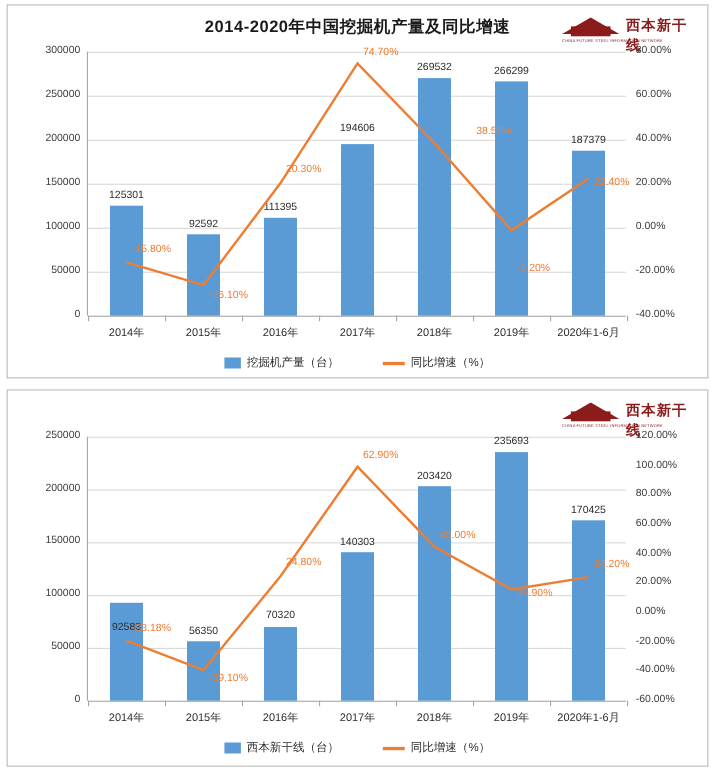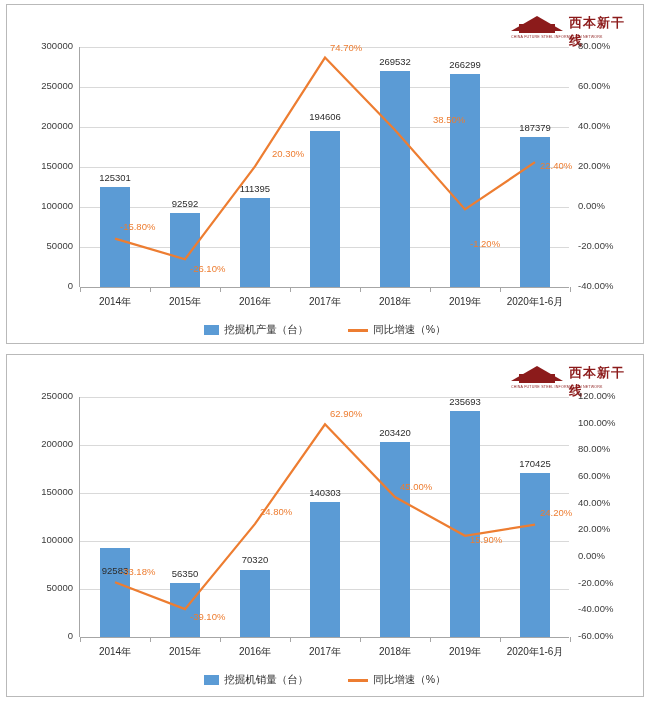--- a/index.html
+++ b/index.html
@@ -132,20 +132,21 @@
   .swatch-bar { width: 15px; height: 10px; background: #5b9bd5; display: inline-block; }
   .swatch-line { width: 20px; height: 3px; background: #ed7d31; display: inline-block; }
   svg.series { position: absolute; overflow: visible; }
 </style>
 </head>
 <body>
 
 <div id="page">
 
   <div class="chart-card" id="card-production">
+    <div class="chart-title">2014-2020年中国挖掘机产量及同比增速</div>
     <div class="logo">
       <div class="roof"></div>
       <div class="roof2"></div>
       <div class="cn">西本新干线</div>
       <div class="en">CHINA FUTURE STEEL INFORMATION NETWORK</div>
     </div>
     <div class="plot" id="plot-production" style="left: 72px; top: 42px; width: 490px; height: 240px;">
         <div class="gridline axis-base" style="top: 240px;"></div>
         <div class="ytick-left" style="right: 496px; top: 233px; width: 60px;">0</div>
         <div class="gridline" style="top: 200px;"></div>
@@ -194,21 +195,21 @@
         <div class="bar" style="left: 440px; width: 30px; height: 149.903px; background: rgb(91, 155, 213);"></div>
         <div class="bar-label" style="left: 420px; width: 70px; top: 75.0968px;">187379</div>
         <div class="tick-mark" style="left: 420px; top: 240px; height: 5px;"></div>
         <div class="xtick" style="left: 410px; width: 90px; top: 248px;">2020年1-6月</div>
         <div class="tick-mark" style="left: 490px; top: 240px; height: 5px;"></div>
         <svg class="series" width="490" height="240" style="left: 0px; top: 0px;">
           <polyline points="35.0,191.6 105.0,212.2 175.0,119.4 245.0,10.6 315.0,83.0 385.0,162.4 455.0,115.2" fill="none" stroke="#ed7d31" stroke-width="2.2"></polyline>
         </svg>
         <div class="pct-label" style="left: 40px; top: 173.6px; color: rgb(237, 125, 49);">-15.80%</div>
         <div class="pct-label" style="left: 110px; top: 216.2px; color: rgb(237, 125, 49);">-26.10%</div>
-        <div class="pct-label" style="left: 192px; top: 101.4px; color: rgb(237, 125, 49);">20.30%</div>
+        <div class="pct-label" style="left: 180px; top: 101.4px; color: rgb(237, 125, 49);">20.30%</div>
         <div class="pct-label" style="left: 250px; top: -5.4px; color: rgb(237, 125, 49);">74.70%</div>
         <div class="pct-label" style="left: 320px; top: 67px; color: rgb(237, 125, 49); margin-left: 33px;">38.50%</div>
         <div class="pct-label" style="left: 390px; top: 164.4px; color: rgb(237, 125, 49); margin-top: 27px;">-1.20%</div>
         <div class="pct-label" style="left: 460px; top: 113.2px; color: rgb(237, 125, 49);">22.40%</div>
       </div>
     <div class="legend" id="legend-production" style="top: 318px;">
       <div class="legend-item">
         <span class="swatch-bar"></span>
         <span>挖掘机产量（台）</span>
       </div>
@@ -285,21 +286,21 @@
         <div class="pct-label" style="left: 110px; top: 214.133px; color: rgb(237, 125, 49);">-39.10%</div>
         <div class="pct-label" style="left: 180px; top: 108.933px; color: rgb(237, 125, 49);">24.80%</div>
         <div class="pct-label" style="left: 250px; top: 11.3333px; color: rgb(237, 125, 49);">62.90%</div>
         <div class="pct-label" style="left: 320px; top: 84px; color: rgb(237, 125, 49);">45.00%</div>
         <div class="pct-label" style="left: 390px; top: 136.8px; color: rgb(237, 125, 49);">15.90%</div>
         <div class="pct-label" style="left: 460px; top: 109.733px; color: rgb(237, 125, 49);">24.20%</div>
       </div>
     <div class="legend" id="legend-sales" style="top: 318px;">
       <div class="legend-item">
         <span class="swatch-bar"></span>
-        <span>挖掘机销量（台）</span>
+        <span>西本新干线（台）</span>
       </div>
       <div class="legend-item">
         <span class="swatch-line"></span>
         <span>同比增速（%）</span>
       </div>
     </div>
   </div>
 
 </div>
 

